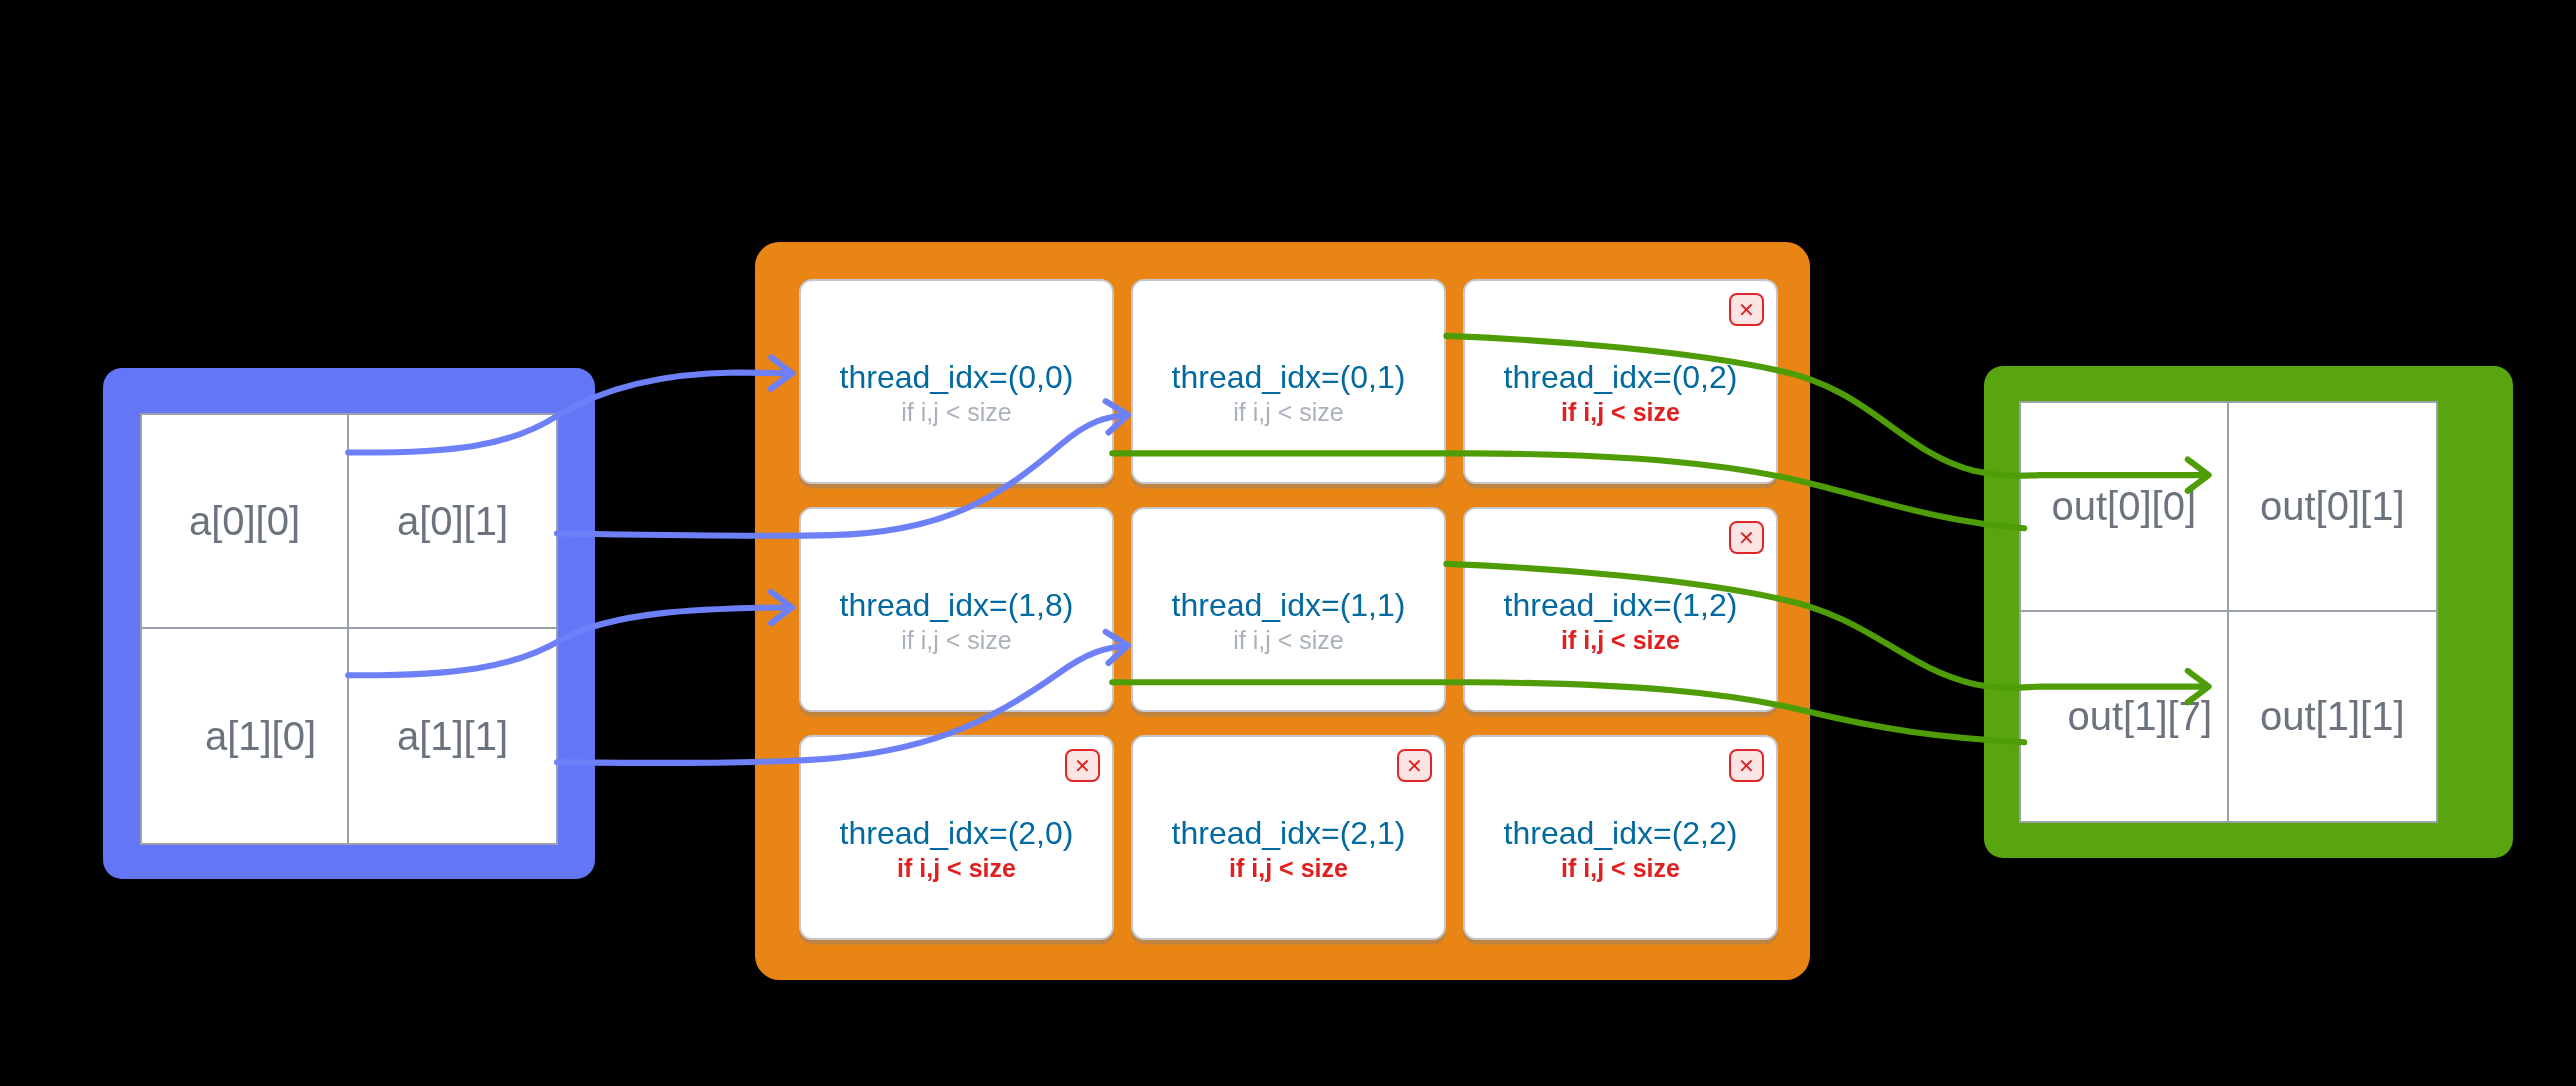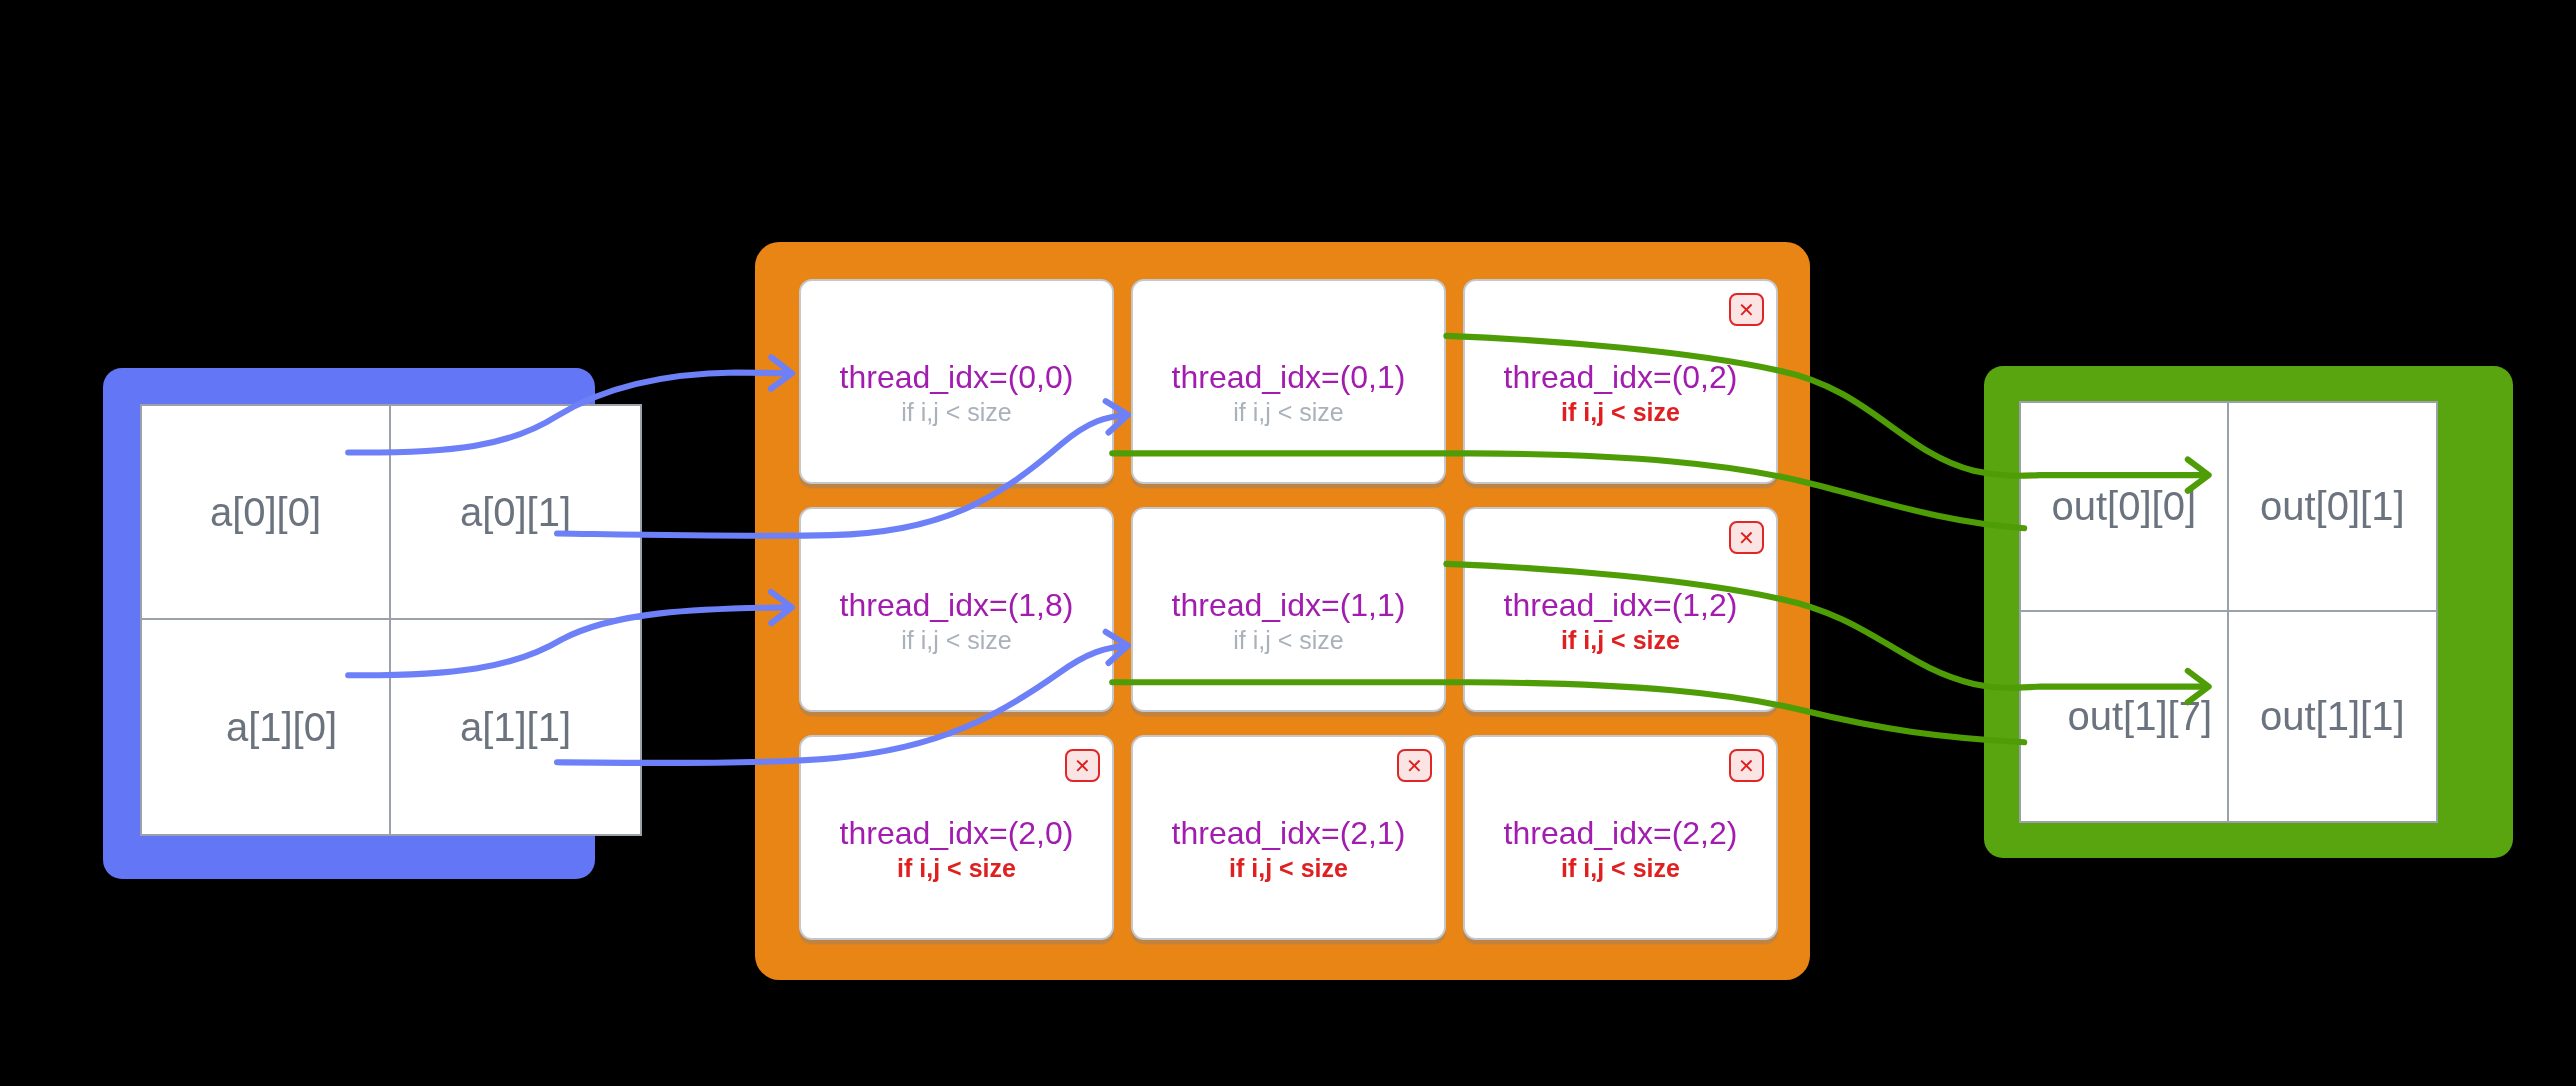--- a/index.html
+++ b/index.html
@@ -8,42 +8,42 @@
     font-family:"Liberation Sans","DejaVu Sans",sans-serif;
   }
   
   .matrix{position:absolute;border-radius:19px;}
   .matrix.blue{left:103px;top:368px;width:492px;height:511px;background:#6377f6;}
   .matrix.green{left:1984px;top:366px;width:489px;height:492px;background:#59a50f;padding-left:40px;}
   .matrix-inner{
     position:absolute;background:#fff;border:2.6px solid #9aa1ab;box-sizing:border-box;
     display:grid;grid-template-columns:1fr 1fr;grid-template-rows:1fr 1fr;
   }
-  .matrix.blue  .matrix-inner{left:37px;top:36px;width:502px;height:432px;}
+  .matrix.blue  .matrix-inner{left:37px;top:45px;width:418px;height:432px;}
   .matrix.green .matrix-inner{left:35px;top:35px;width:419px;height:422px;}
   .mcell{
     display:flex;align-items:center;justify-content:center;
     font-size:40px;color:#6b737e;letter-spacing:0;
   }
   .mcell:nth-child(1){border-right:2.6px solid #9aa1ab;border-bottom:2.6px solid #9aa1ab;}
   .mcell:nth-child(2){border-bottom:2.6px solid #9aa1ab;}
   .mcell:nth-child(3){border-right:2.6px solid #9aa1ab;margin-left:32px;}
   
   .tgrid{
     position:absolute;left:755px;top:242px;width:1055px;height:738px;
     background:#e88514;border-radius:24.4px;
   }
   .tcell{
     position:absolute;width:315px;height:205px;background:#fff;
     border:2.6px solid #c3c8d0;border-radius:13px;box-sizing:border-box;
     box-shadow:0 4.4px 0 rgba(120,130,145,.35);
     display:flex;flex-direction:column;align-items:center;justify-content:center;
     gap:7px;padding-top:22.6px;
   }
-  .tcell-title{font-size:32px;color:#a21caf;line-height:1;white-space:nowrap;}
+  .tcell-title{font-size:32px;color:#0369a1;line-height:1;white-space:nowrap;}
   .tcell-cond{font-size:25px;color:#aab1bb;line-height:1;white-space:nowrap;}
   .tcell.fail .tcell-cond{color:#e02020;font-weight:600;}
   .badge{
     position:absolute;top:12.2px;right:12.2px;width:35px;height:33px;box-sizing:border-box;
     background:#fbe4e4;border:2.6px solid #e02626;border-radius:7.8px;
     display:flex;align-items:center;justify-content:center;
     font-size:20px;font-weight:700;color:#dd2020;line-height:1;
   }
   .tcell:not(.fail) .badge{display:none;}
   

